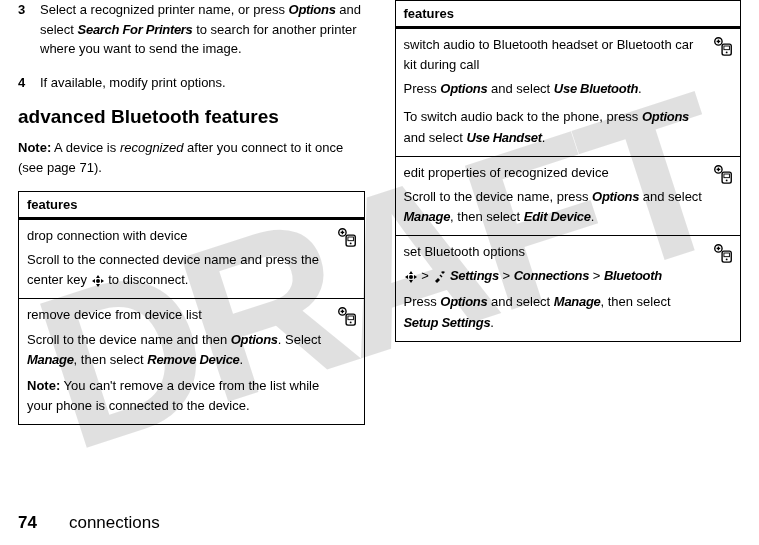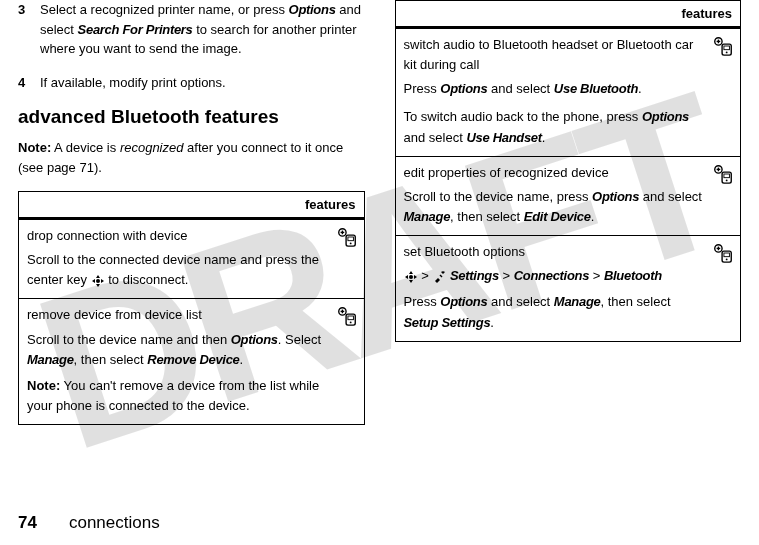--- a/index.html
+++ b/index.html
@@ -77,21 +77,21 @@
     }
     .italic {
       font-style: italic;
     }
     table.features {
       width: 100%;
       border-collapse: collapse;
       border: 1.5px solid #000;
     }
     table.features th {
-      text-align: right;
+      text-align: left;
       padding: 5px 8px;
       border-bottom: 3px solid #000;
       font-size: 13px;
       background: #fff;
     }
     table.features td {
       padding: 6px 8px 8px 8px;
       border-bottom: 1px solid #000;
       vertical-align: top;
       line-height: 1.55;

